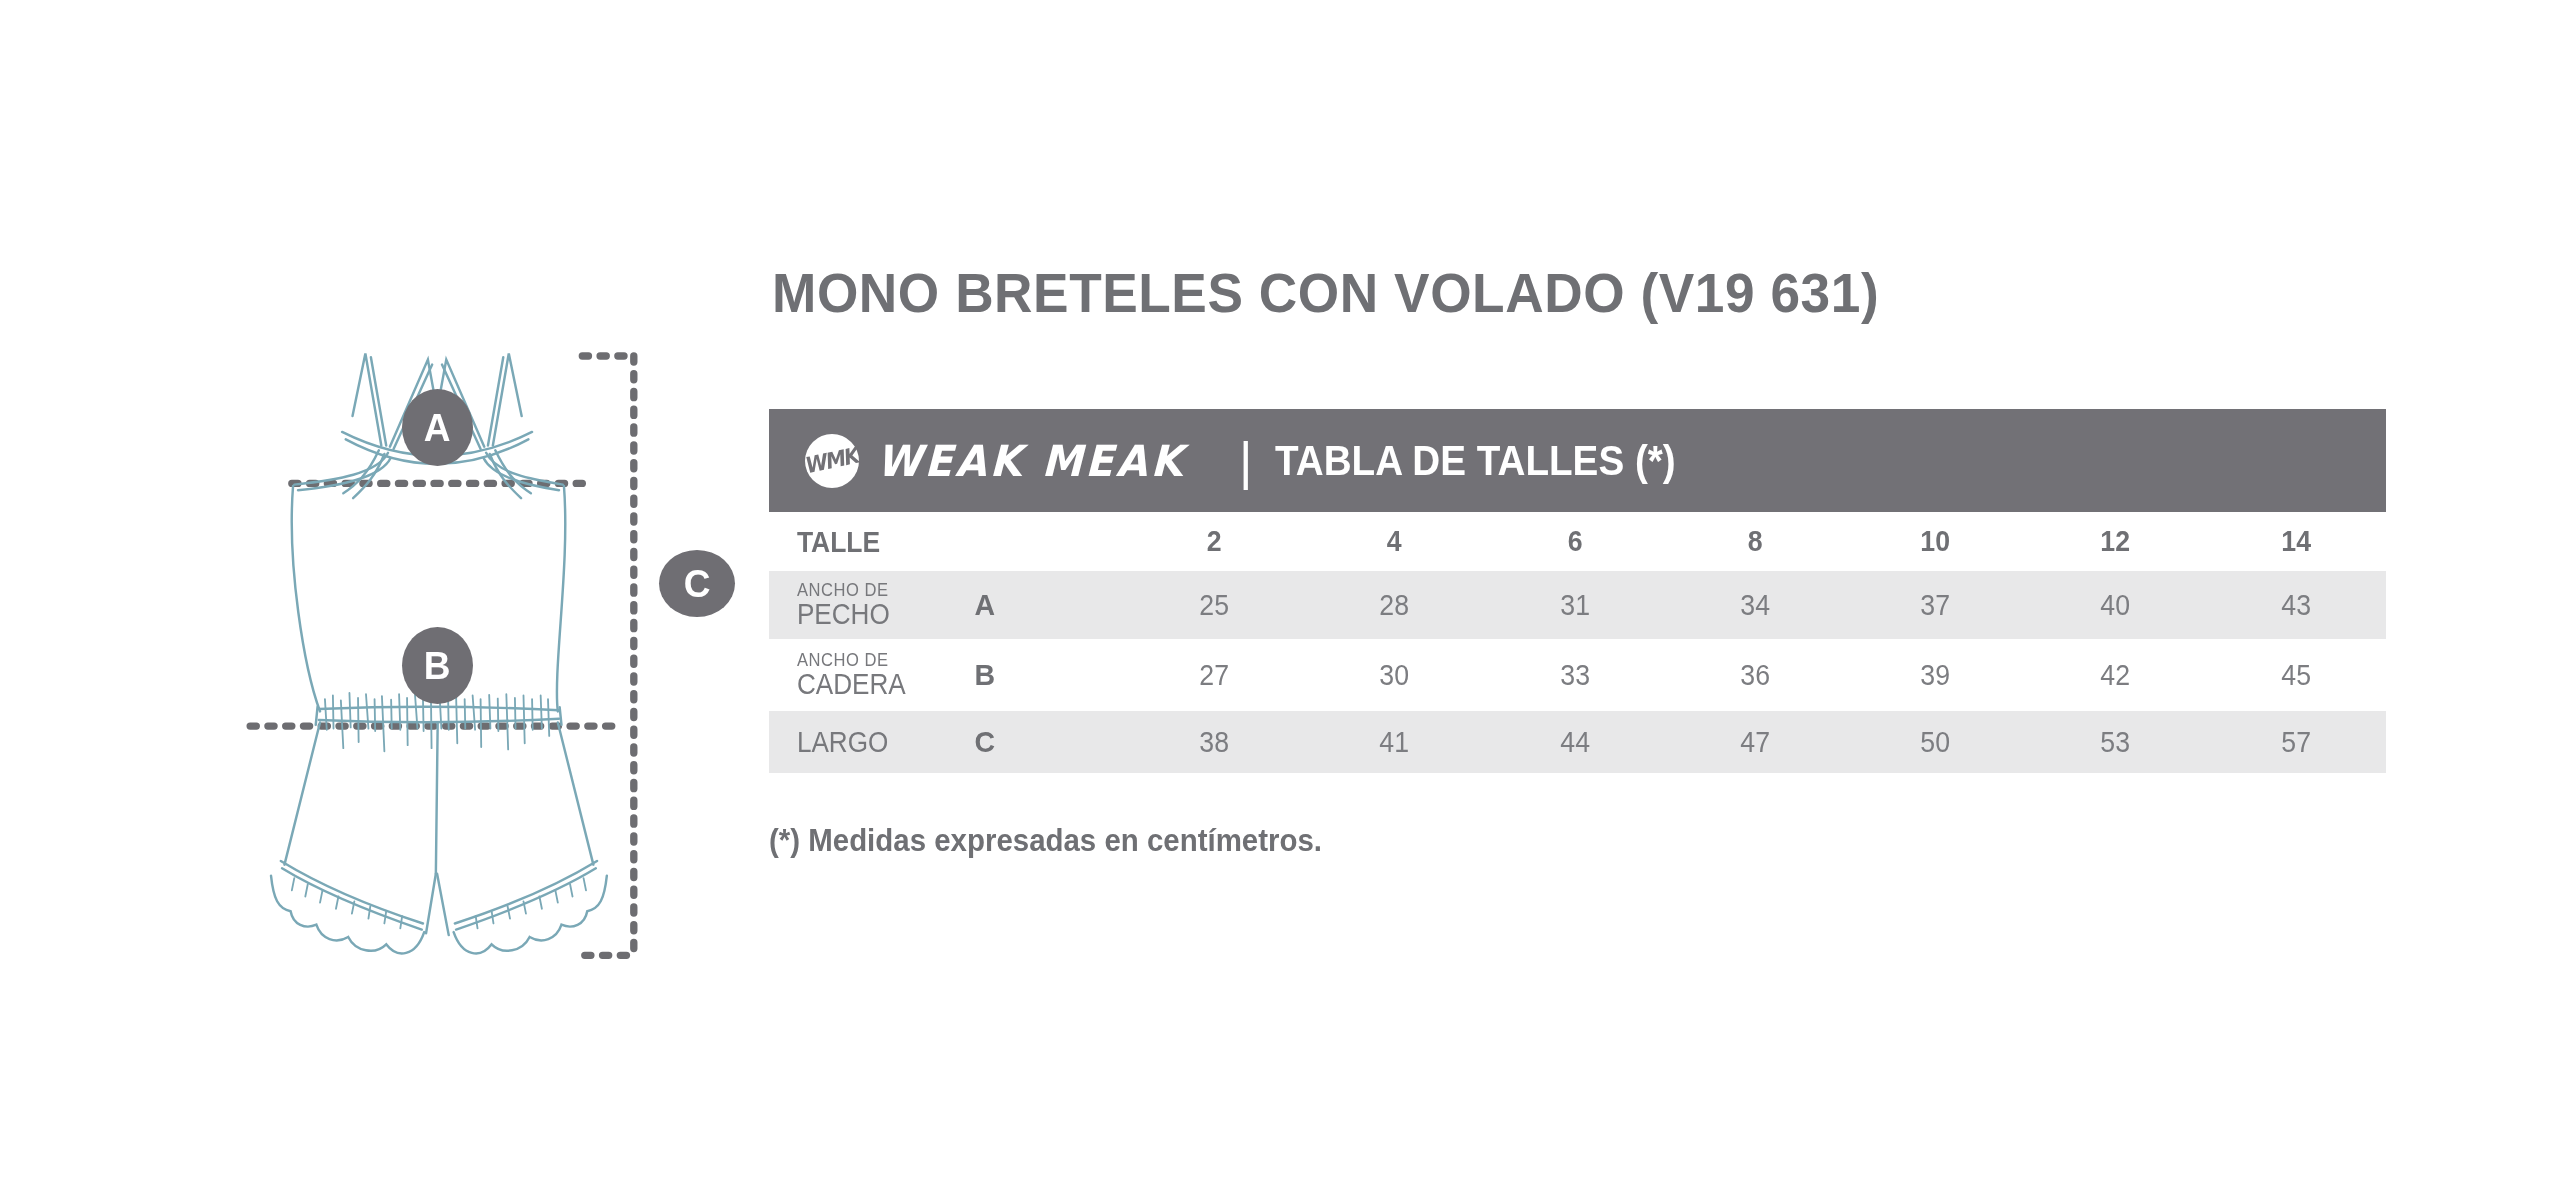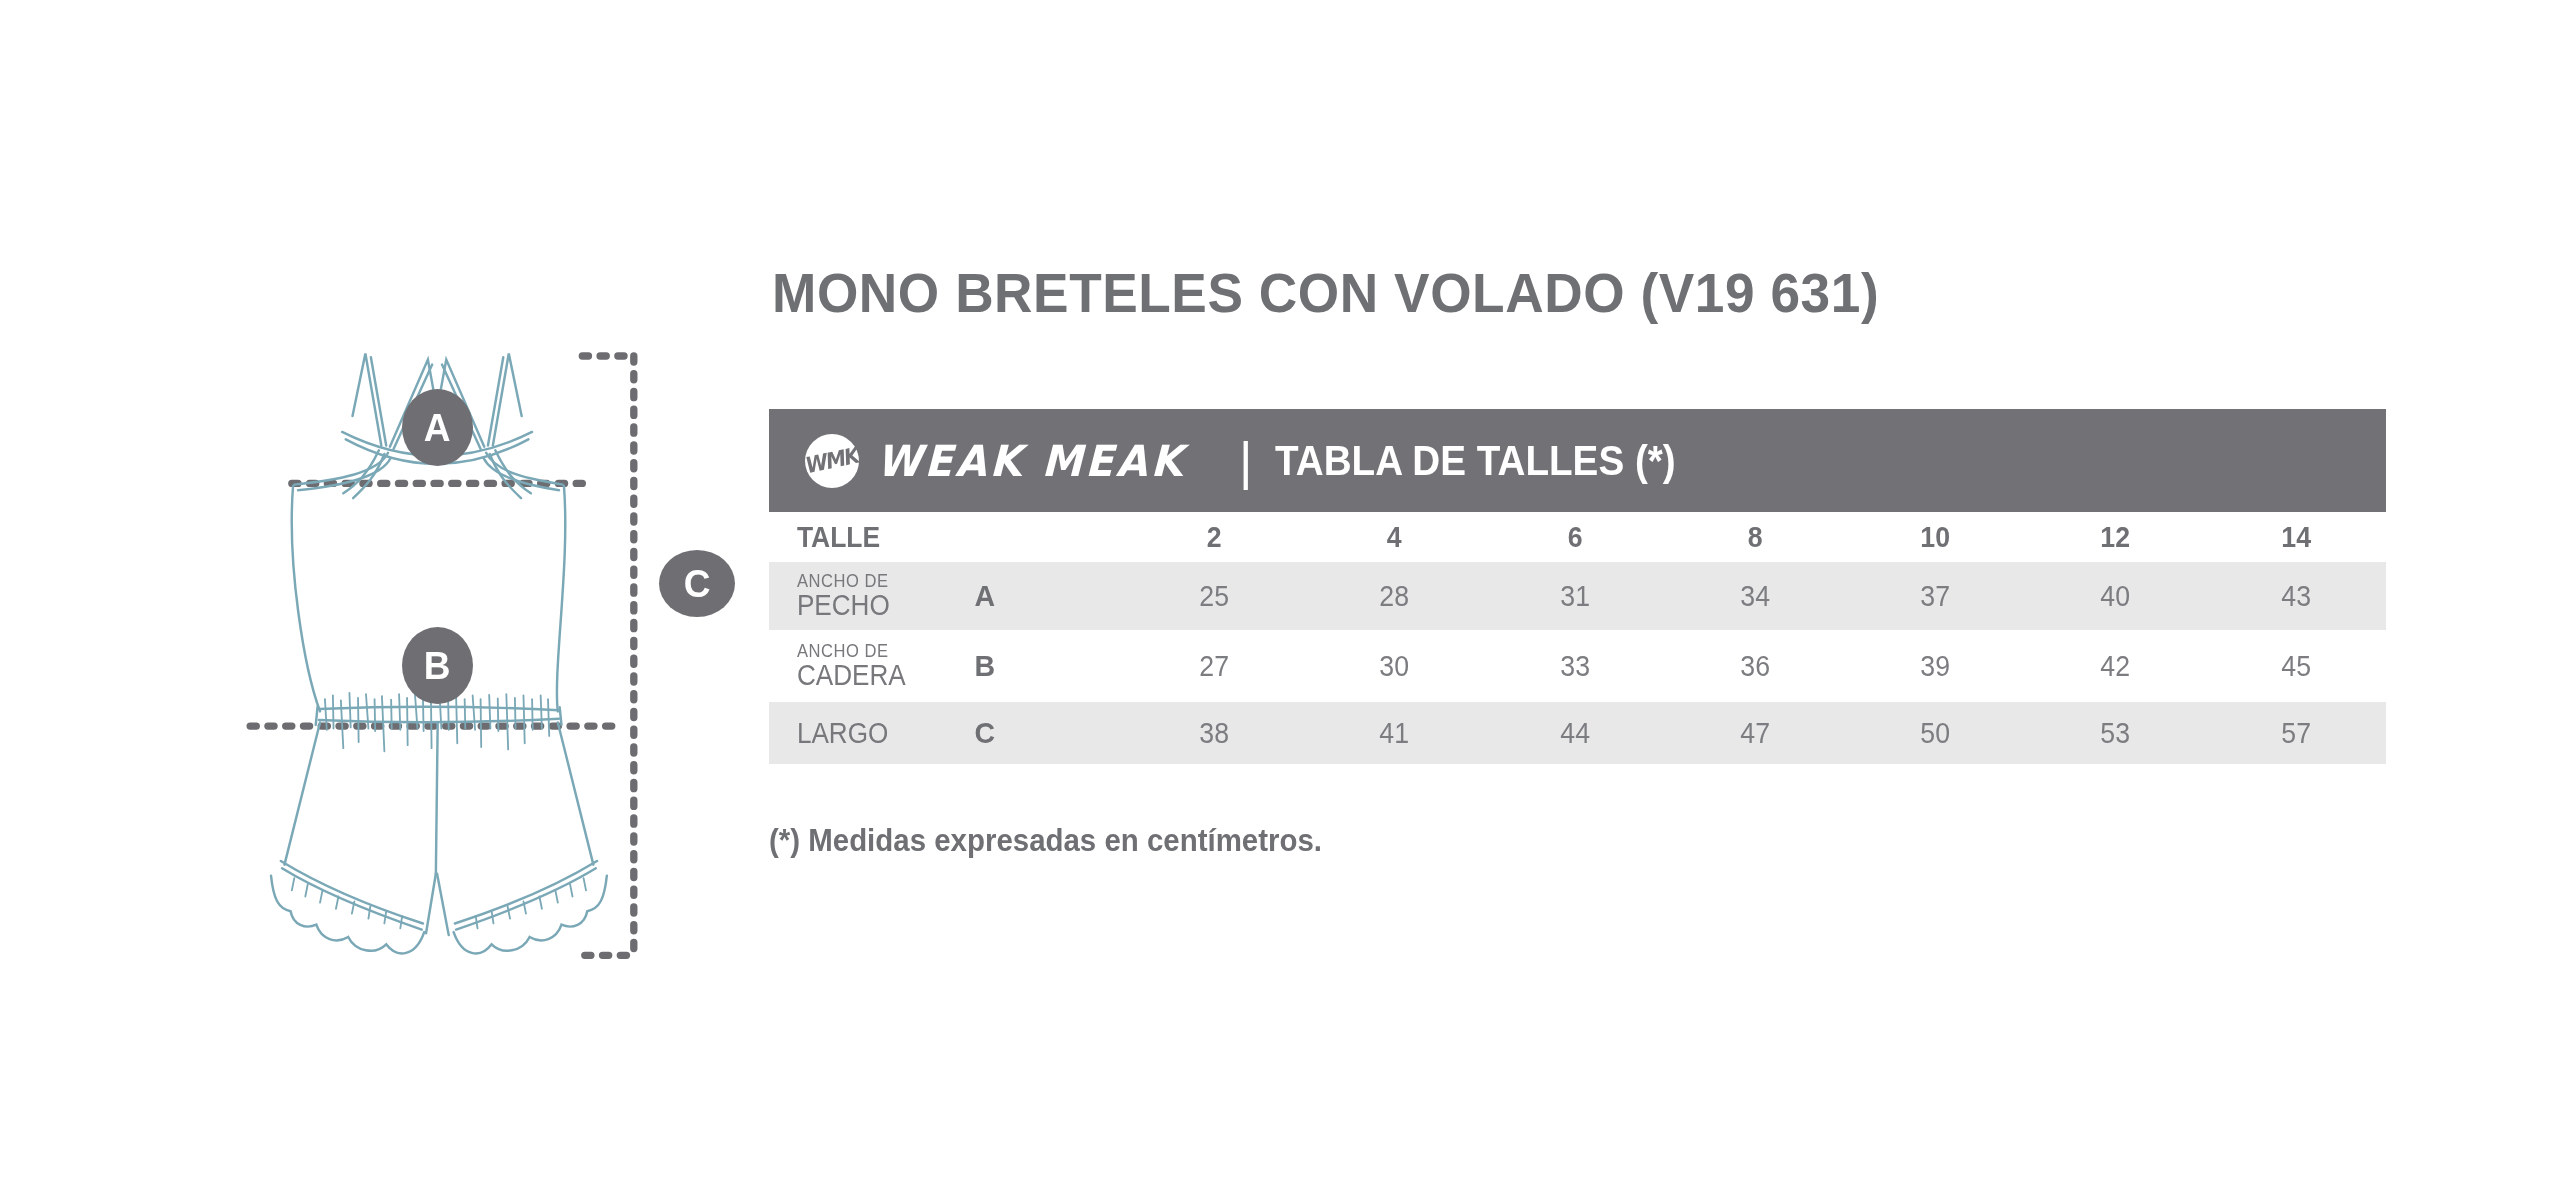--- a/index.html
+++ b/index.html
@@ -22,21 +22,21 @@
   .brand-name{margin-left:21px;color:#ffffff;font-family:"DejaVu Sans",sans-serif;
               font-weight:bold;font-style:italic;font-size:43px;letter-spacing:3.1px;
               transform:skewX(-4deg) scaleX(0.95);transform-origin:0 50%;white-space:nowrap;}
   .bar-sep{color:#ffffff;font-size:52px;font-weight:300;margin:0 22px 0 34px;line-height:1;}
   .bar-title{color:#ffffff;font-size:42px;font-weight:bold;white-space:nowrap;letter-spacing:0px;
              transform:scaleX(0.92);transform-origin:0 50%;}
 
   
   .size-table{position:absolute;left:769px;top:512px;width:1617px;}
   .trow{display:grid;grid-template-columns:102px 253px repeat(7,1fr);align-items:center;}
-  .r-head{height:50px;}
+  .r-head{height:59px;}
   .r-a{height:68px;background:#e8e8e9;}
   .r-b{height:72px;background:#ffffff;}
   .r-c{height:62px;background:#e8e8e9;}
   .cell-label{padding-left:31px;white-space:nowrap;color:#77787c;line-height:1.06;
               transform:scaleX(0.9);transform-origin:0 50%;}
   .lbl-small{display:block;font-size:18.4px;letter-spacing:0.6px;}
   .lbl-small:empty{display:none;}
   .lbl-main{display:block;font-size:29px;}
   .cell-talle{padding-left:31px;font-size:29.4px;font-weight:bold;color:#6f7074;white-space:nowrap;
               transform:scaleX(0.9);transform-origin:0 50%;}

